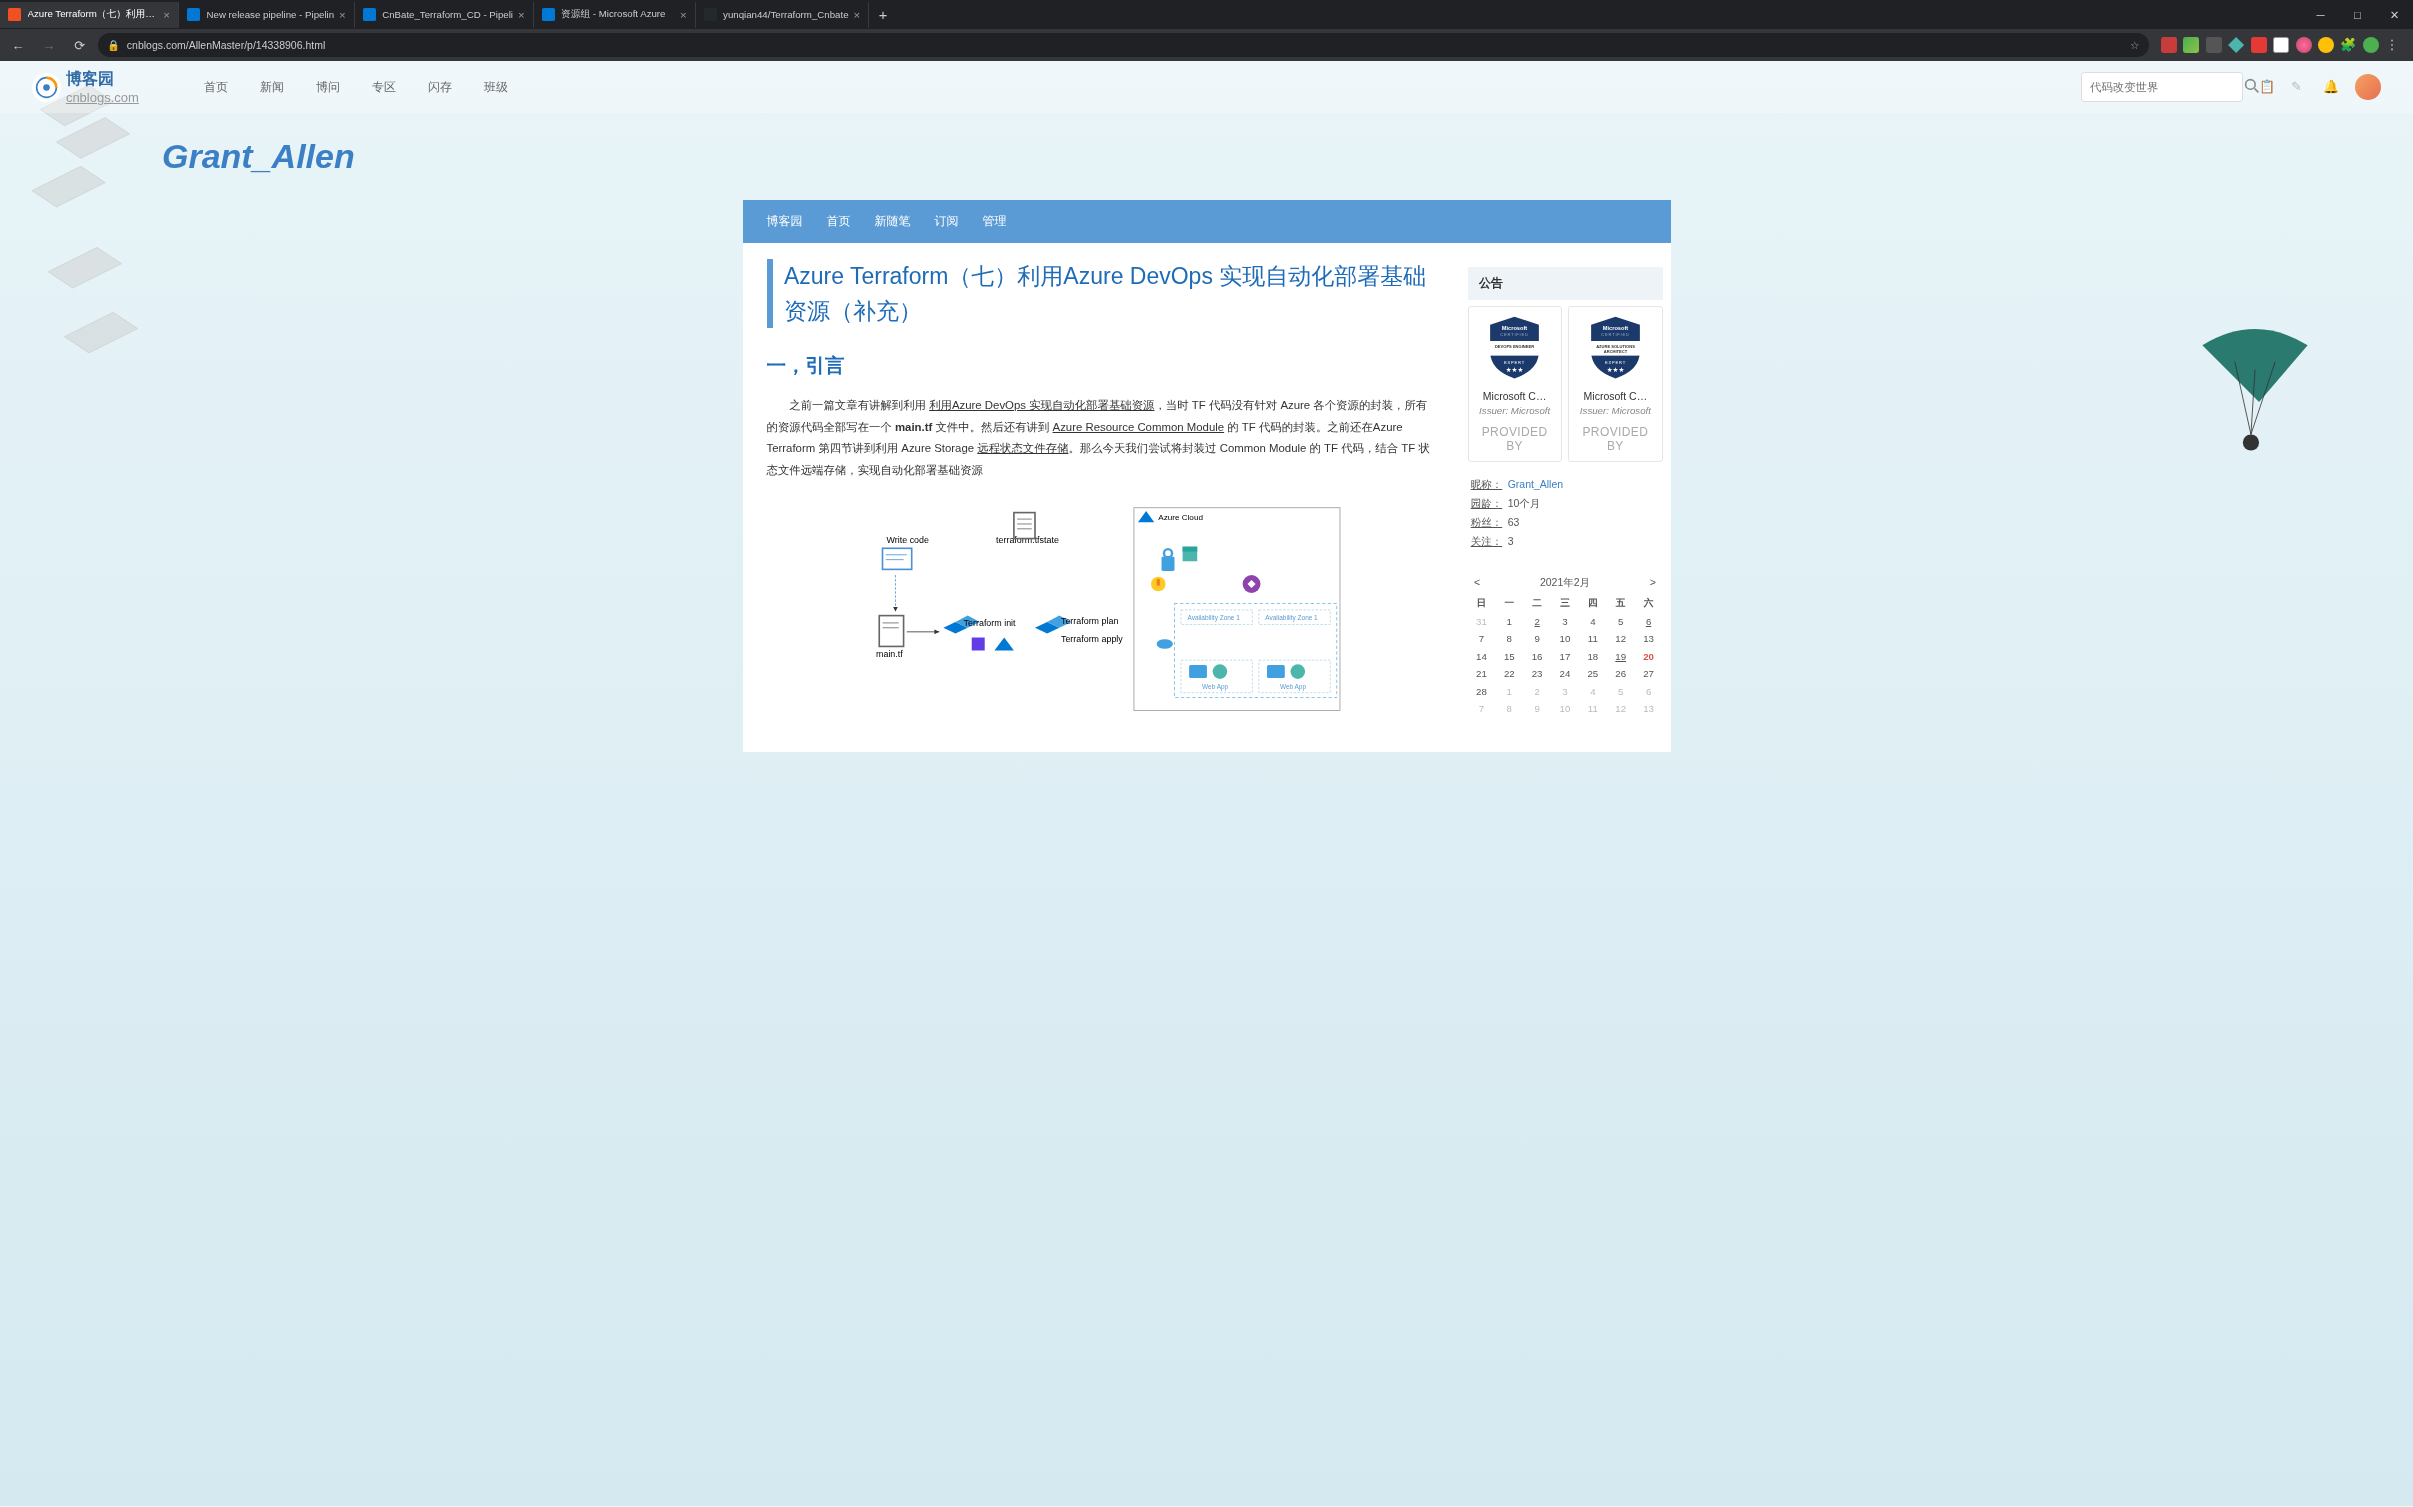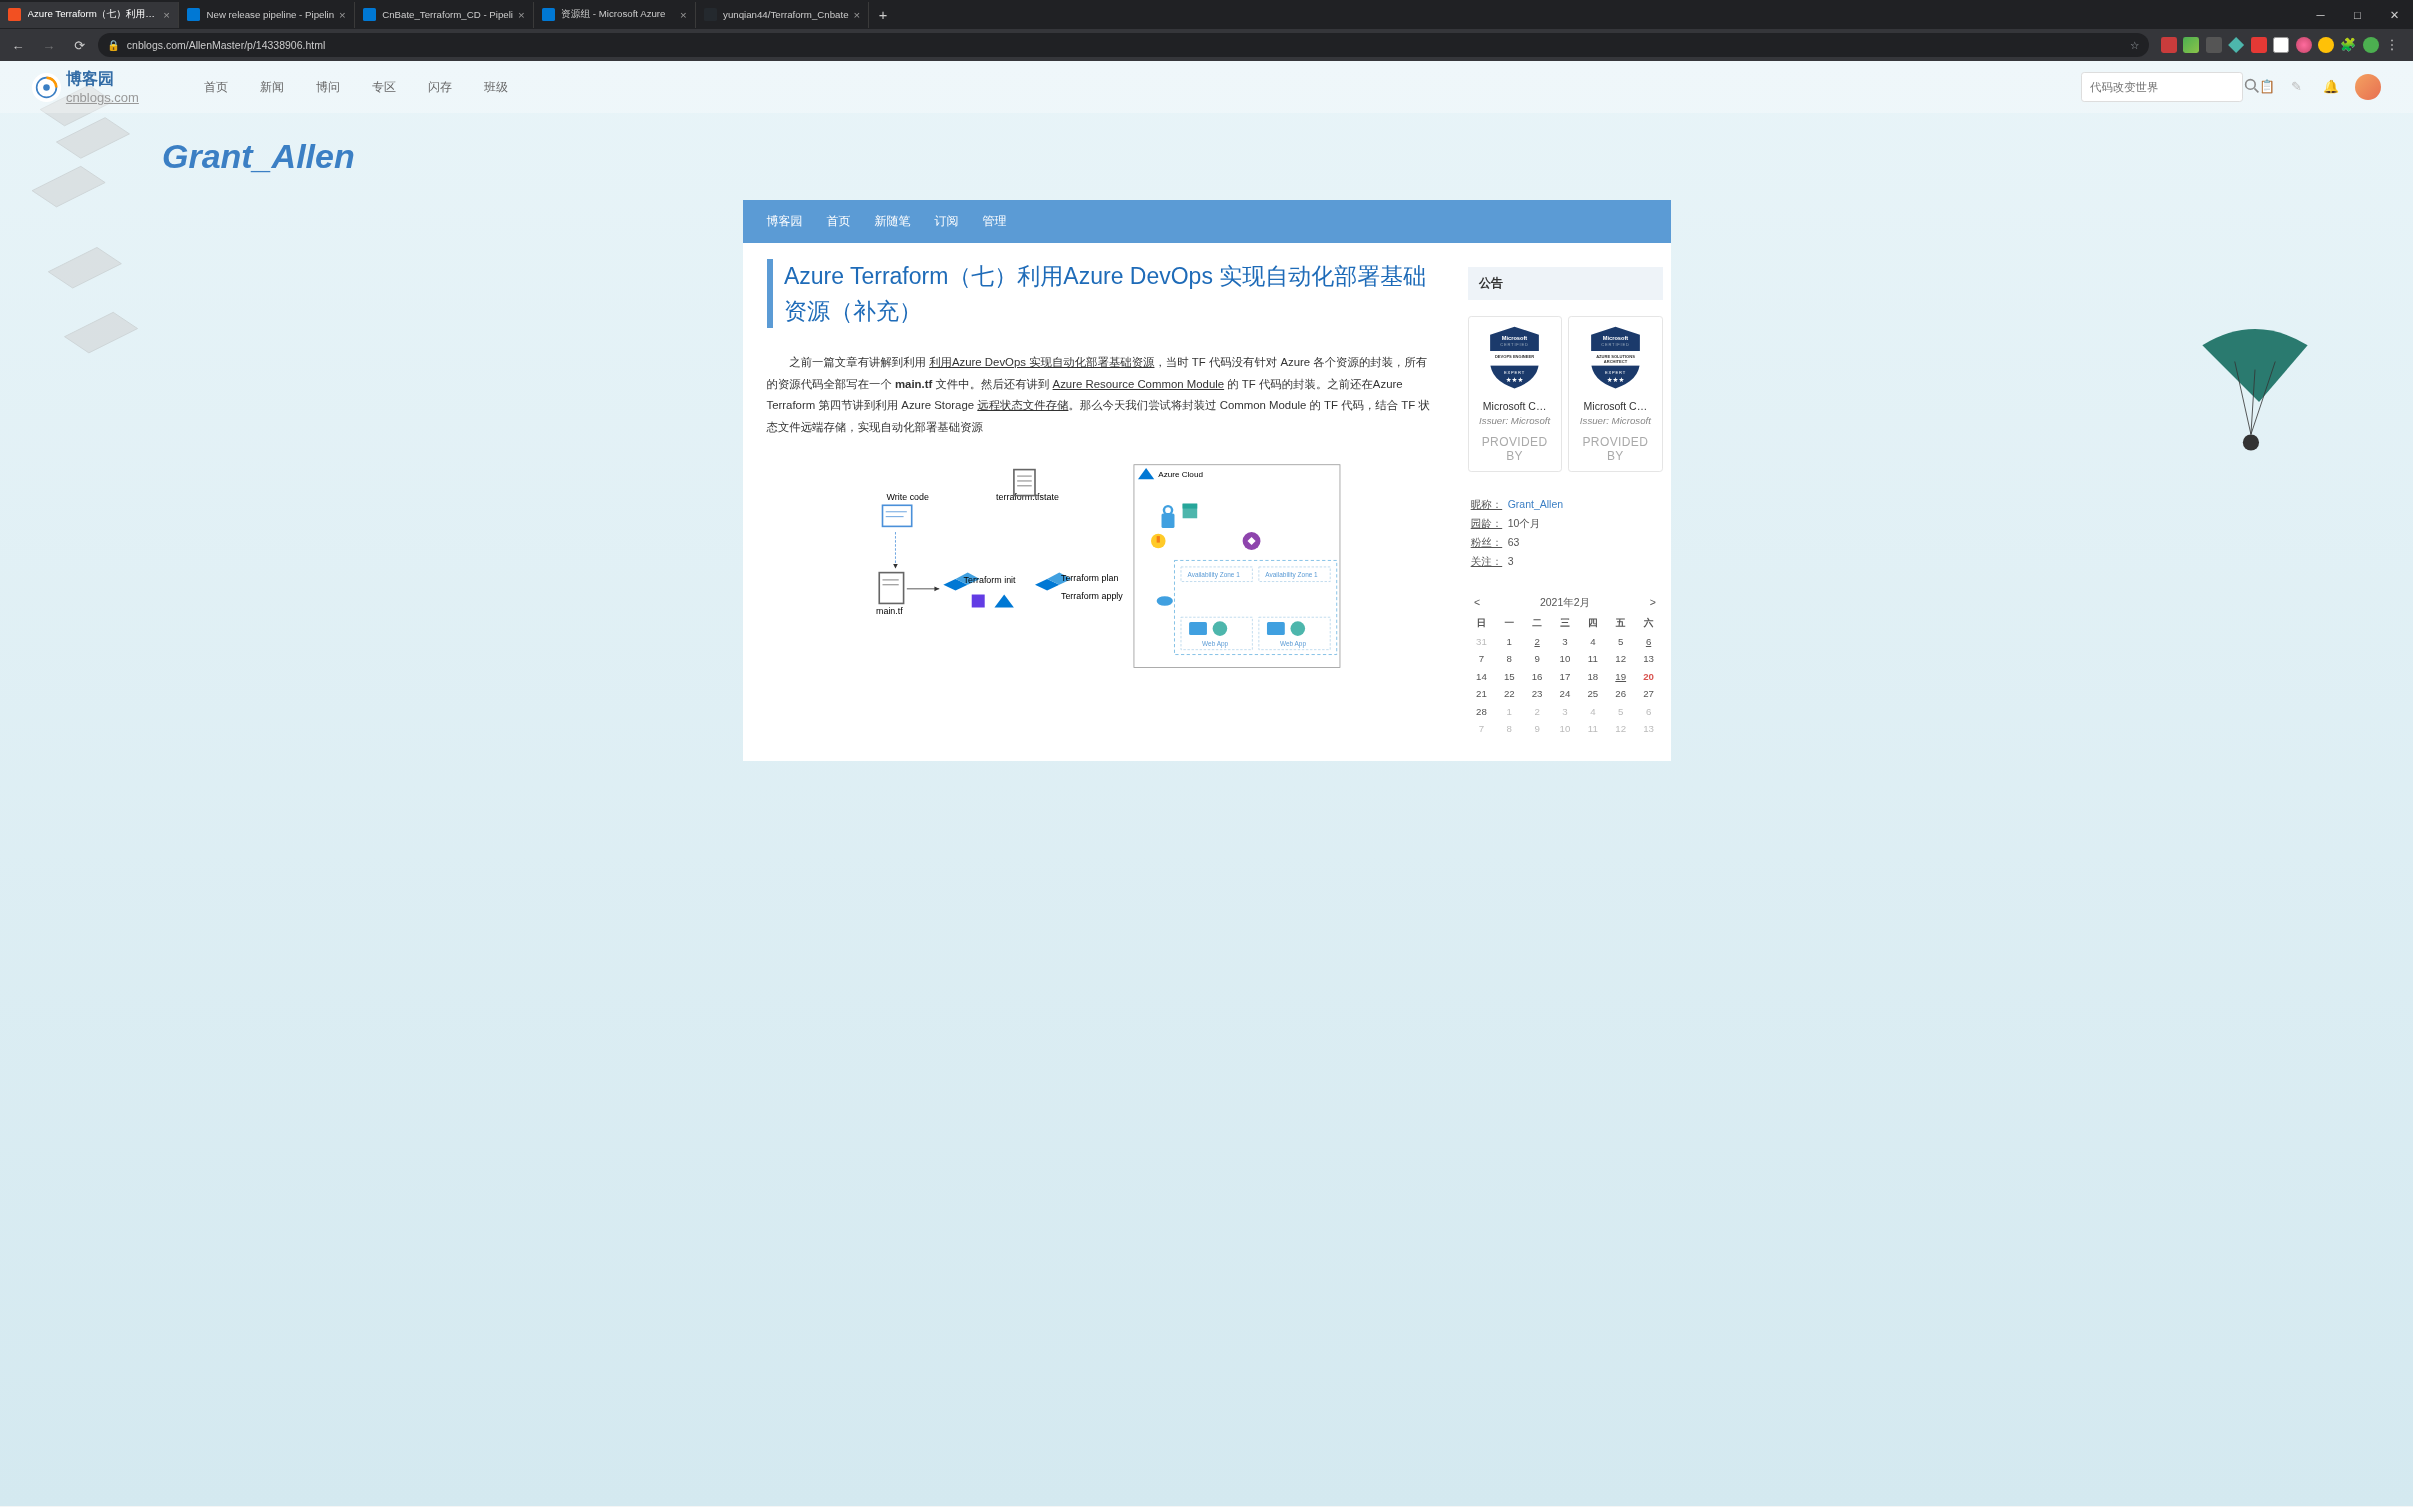--- a/index.html
+++ b/index.html
@@ -58,21 +58,21 @@
 .section-h { font-size: 19.5px; font-weight: bold; color: #1e6bb8; margin: 16px 0; }
 .para { font-size: 11.4px; line-height: 1.9; color: #333; text-indent: 2em; margin-bottom: 6.5px; }
 .para a { color: #333; text-decoration: underline; }
 .para strong { font-weight: bold; }
 .diagram { margin: 16px 0; text-align: center; }
 
 
 .sidebar { width: 211px; padding: 8px; margin-top: 16px; }
 .side-block { margin-bottom: 13px; }
 .side-title { background: #eef3f8; padding: 8px 11.4px; font-size: 12px; font-weight: bold; color: #333; }
-.badges { display: flex; gap: 6.5px; padding: 16px 0; }
+.badges { display: flex; gap: 6.5px; padding: 6px 0; }
 .badge-card { flex: 1; border: 0.8px solid #e5e5e5; border-radius: 3.2px; padding: 8px 4.9px; text-align: center; }
 .badge-shield { width: 57px; height: 65px; margin: 0 auto 6.5px; }
 .badge-name { font-size: 10.5px; color: #333; white-space: nowrap; overflow: hidden; text-overflow: ellipsis; }
 .badge-issuer { font-size: 9.7px; color: #888; font-style: italic; margin-top: 3.2px; }
 .badge-prov { font-size: 12px; color: #aaa; margin-top: 9.7px; letter-spacing: 0.4px; }
 .profile-info { padding: 6.5px 3.2px; font-size: 10.5px; line-height: 1.8; color: #555; }
 .profile-row { display: flex; }
 .profile-label { width: 37px; text-decoration: underline; }
 
 .calendar { padding: 3.2px 0; }
@@ -219,20 +219,21 @@
           <a>博客园</a>
           <a>首页</a>
           <a>新随笔</a>
           <a>订阅</a>
           <a>管理</a>
         </div>
 
       <div class="article-wrap">
         <div class="article-body">
           <h1 class="article-title">Azure Terraform（七）利用Azure DevOps 实现自动化部署基础资源（补充）</h1>
+          <h2 class="section-h">一，引言</h2>
           <p class="para">
             <span>之前一篇文章有讲解到利用 </span><a>利用Azure DevOps 实现自动化部署基础资源</a><span>，当时 TF 代码没有针对 Azure 各个资源的封装，所有的资源代码全部写在一个 </span><strong>main.tf</strong><span> 文件中。然后还有讲到 </span><a>Azure Resource Common Module</a><span> 的 TF 代码的封装。之前还在Azure Terraform 第四节讲到利用 Azure Storage </span><a>远程状态文件存储</a><span>。那么今天我们尝试将封装过 Common Module 的 TF 代码，结合 TF 状态文件远端存储，实现自动化部署基础资源</span>
           </p>
 
           <div class="diagram">
             <svg class="arch-svg" width="487" height="219" viewBox="0 0 600 270" style="border:none">
 
               <text x="35" y="55" font-size="11">Write code</text>
               <rect x="30" y="62" width="36" height="26" fill="none" stroke="#4a90d9" stroke-width="2"></rect>
               <line x1="34" y1="70" x2="60" y2="70" stroke="#4a90d9"></line>

